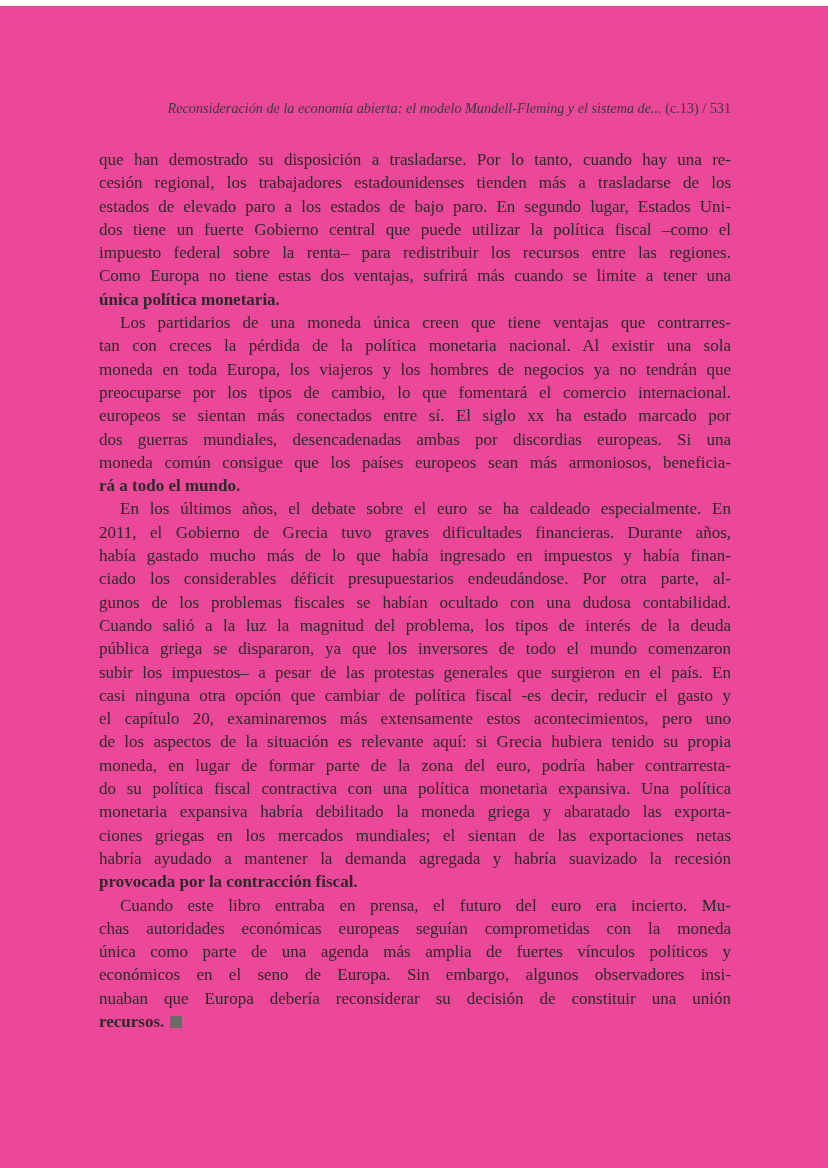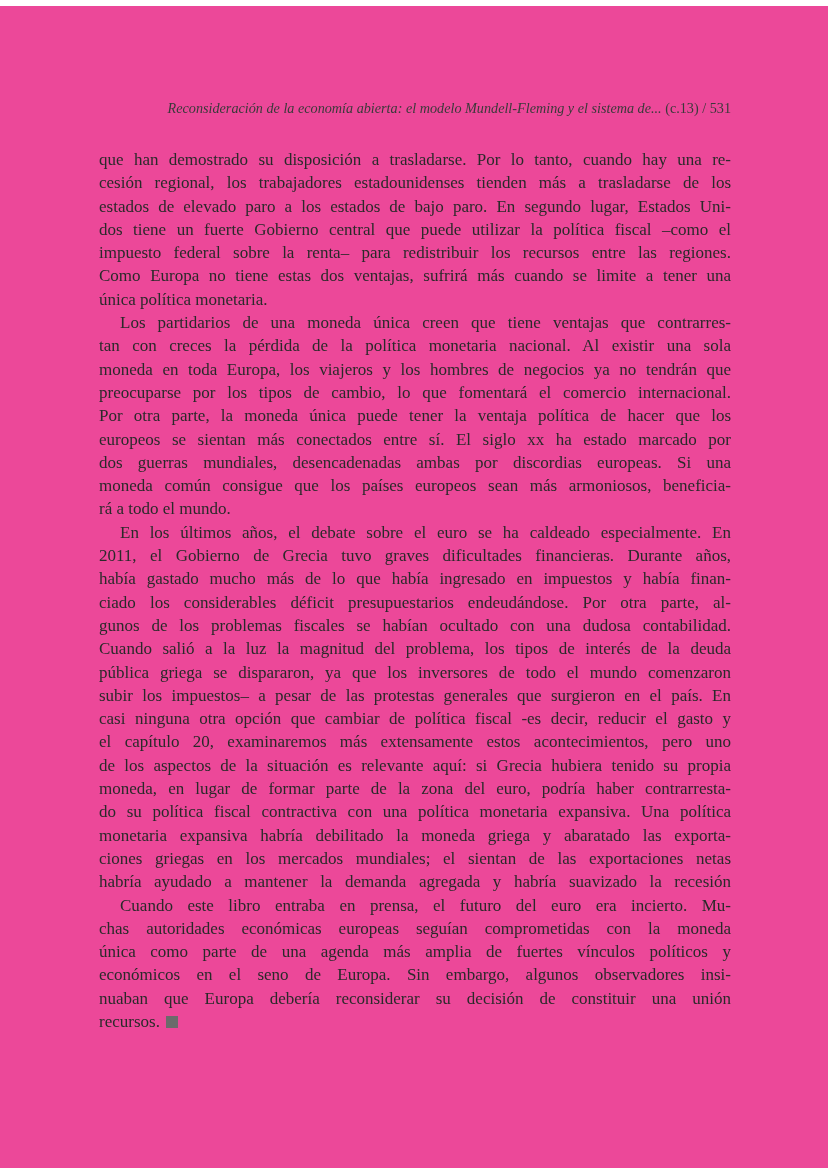--- a/index.html
+++ b/index.html
@@ -11,21 +11,21 @@
     font-family:"Liberation Serif", "DejaVu Serif", serif;
     font-size:14.2px; color:#3a3a3a; white-space:nowrap;
   }
   .running-head .title { font-style:italic; }
   .body-text {
     position:absolute; left:99px; top:142px; width:632px;
     font-family:"Liberation Serif", "DejaVu Serif", serif;
     font-size:17px; line-height:23.3px; color:#2a2a2a;
   }
   .line { display:block; white-space:nowrap; text-align:justify; text-align-last:justify; height:23.3px; }
-  .line.last { text-align-last:left; }
+  .line.last { text-align-last:left;font-weight:bold; }
   .line.indent { padding-left:21px; }
   .end-mark { display:inline-block; width:12px; height:12px; background:#6b6b6b; margin-left:6px; vertical-align:-1px; }
 </style>
 </head>
 <body>
 
 <div class="page">
   <div class="running-head">
     <span class="title">Reconsideración de la economía abierta: el modelo Mundell-Fleming y el sistema de...</span>
     <span>(c.13)</span>
@@ -43,21 +43,20 @@
       <span class="line">impuesto federal sobre la renta– para redistribuir los recursos entre las regiones.</span>
       <span class="line">Como Europa no tiene estas dos ventajas, sufrirá más cuando se limite a tener una</span>
       <span class="line last">única política monetaria.</span>
     </div>
 
     <div>
       <span class="line indent">Los partidarios de una moneda única creen que tiene ventajas que contrarres-</span>
       <span class="line">tan con creces la pérdida de la política monetaria nacional. Al existir una sola</span>
       <span class="line">moneda en toda Europa, los viajeros y los hombres de negocios ya no tendrán que</span>
       <span class="line">preocuparse por los tipos de cambio, lo que fomentará el comercio internacional.</span>
-      <span class="line">Por otra parte, la moneda única puede tener la ventaja política de hacer que los</span>
       <span class="line">europeos se sientan más conectados entre sí. El siglo xx ha estado marcado por</span>
       <span class="line">dos guerras mundiales, desencadenadas ambas por discordias europeas. Si una</span>
       <span class="line">moneda común consigue que los países europeos sean más armoniosos, beneficia-</span>
       <span class="line last">rá a todo el mundo.</span>
     </div>
 
     <div>
       <span class="line indent">En los últimos años, el debate sobre el euro se ha caldeado especialmente. En</span>
       <span class="line">2011, el Gobierno de Grecia tuvo graves dificultades financieras. Durante años,</span>
       <span class="line">había gastado mucho más de lo que había ingresado en impuestos y había finan-</span>
@@ -67,20 +66,21 @@
       <span class="line">pública griega se dispararon, ya que los inversores de todo el mundo comenzaron</span>
       <span class="line">subir los impuestos– a pesar de las protestas generales que surgieron en el país. En</span>
       <span class="line">casi ninguna otra opción que cambiar de política fiscal -es decir, reducir el gasto y</span>
       <span class="line">el capítulo 20, examinaremos más extensamente estos acontecimientos, pero uno</span>
       <span class="line">de los aspectos de la situación es relevante aquí: si Grecia hubiera tenido su propia</span>
       <span class="line">moneda, en lugar de formar parte de la zona del euro, podría haber contrarresta-</span>
       <span class="line">do su política fiscal contractiva con una política monetaria expansiva. Una política</span>
       <span class="line">monetaria expansiva habría debilitado la moneda griega y abaratado las exporta-</span>
       <span class="line">ciones griegas en los mercados mundiales; el sientan de las exportaciones netas</span>
       <span class="line">habría ayudado a mantener la demanda agregada y habría suavizado la recesión</span>
+      <span class="line last">provocada por la contracción fiscal.</span>
     </div>
 
     <div>
       <span class="line indent">Cuando este libro entraba en prensa, el futuro del euro era incierto. Mu-</span>
       <span class="line">chas autoridades económicas europeas seguían comprometidas con la moneda</span>
       <span class="line">única como parte de una agenda más amplia de fuertes vínculos políticos y</span>
       <span class="line">económicos en el seno de Europa. Sin embargo, algunos observadores insi-</span>
       <span class="line">nuaban que Europa debería reconsiderar su decisión de constituir una unión</span>
       <span class="line last"><span>recursos.</span><span class="end-mark"></span></span>
     </div>

